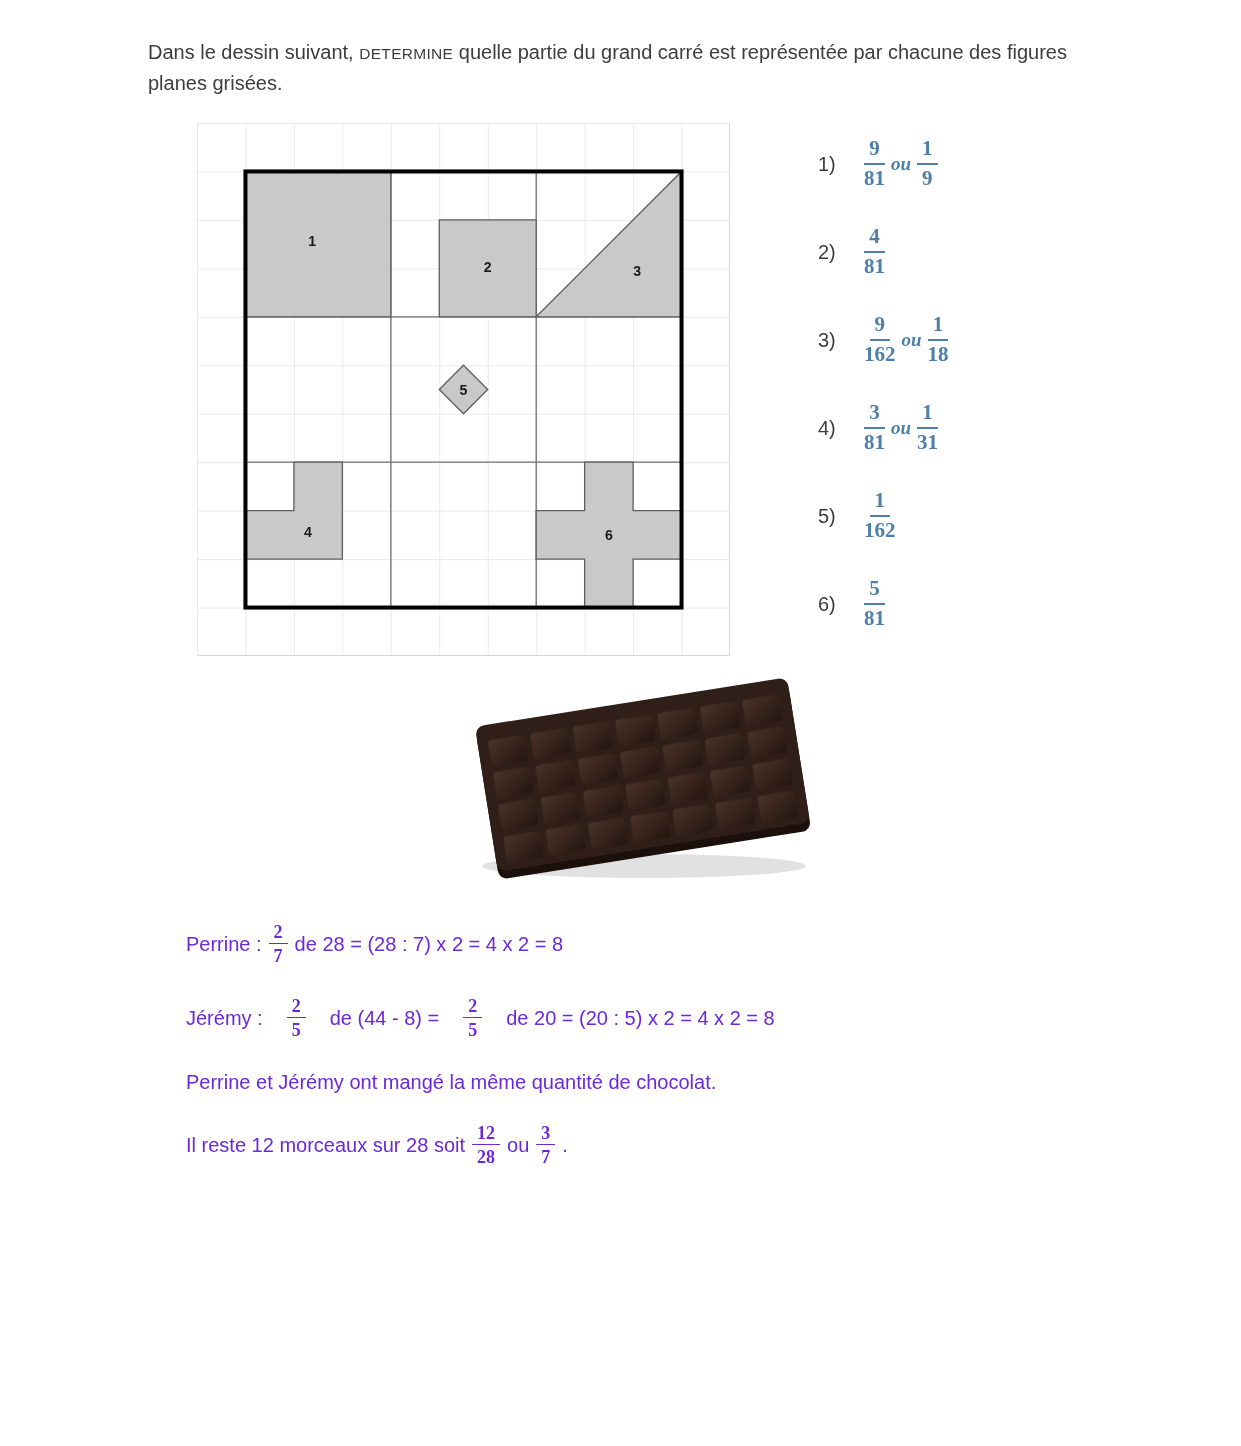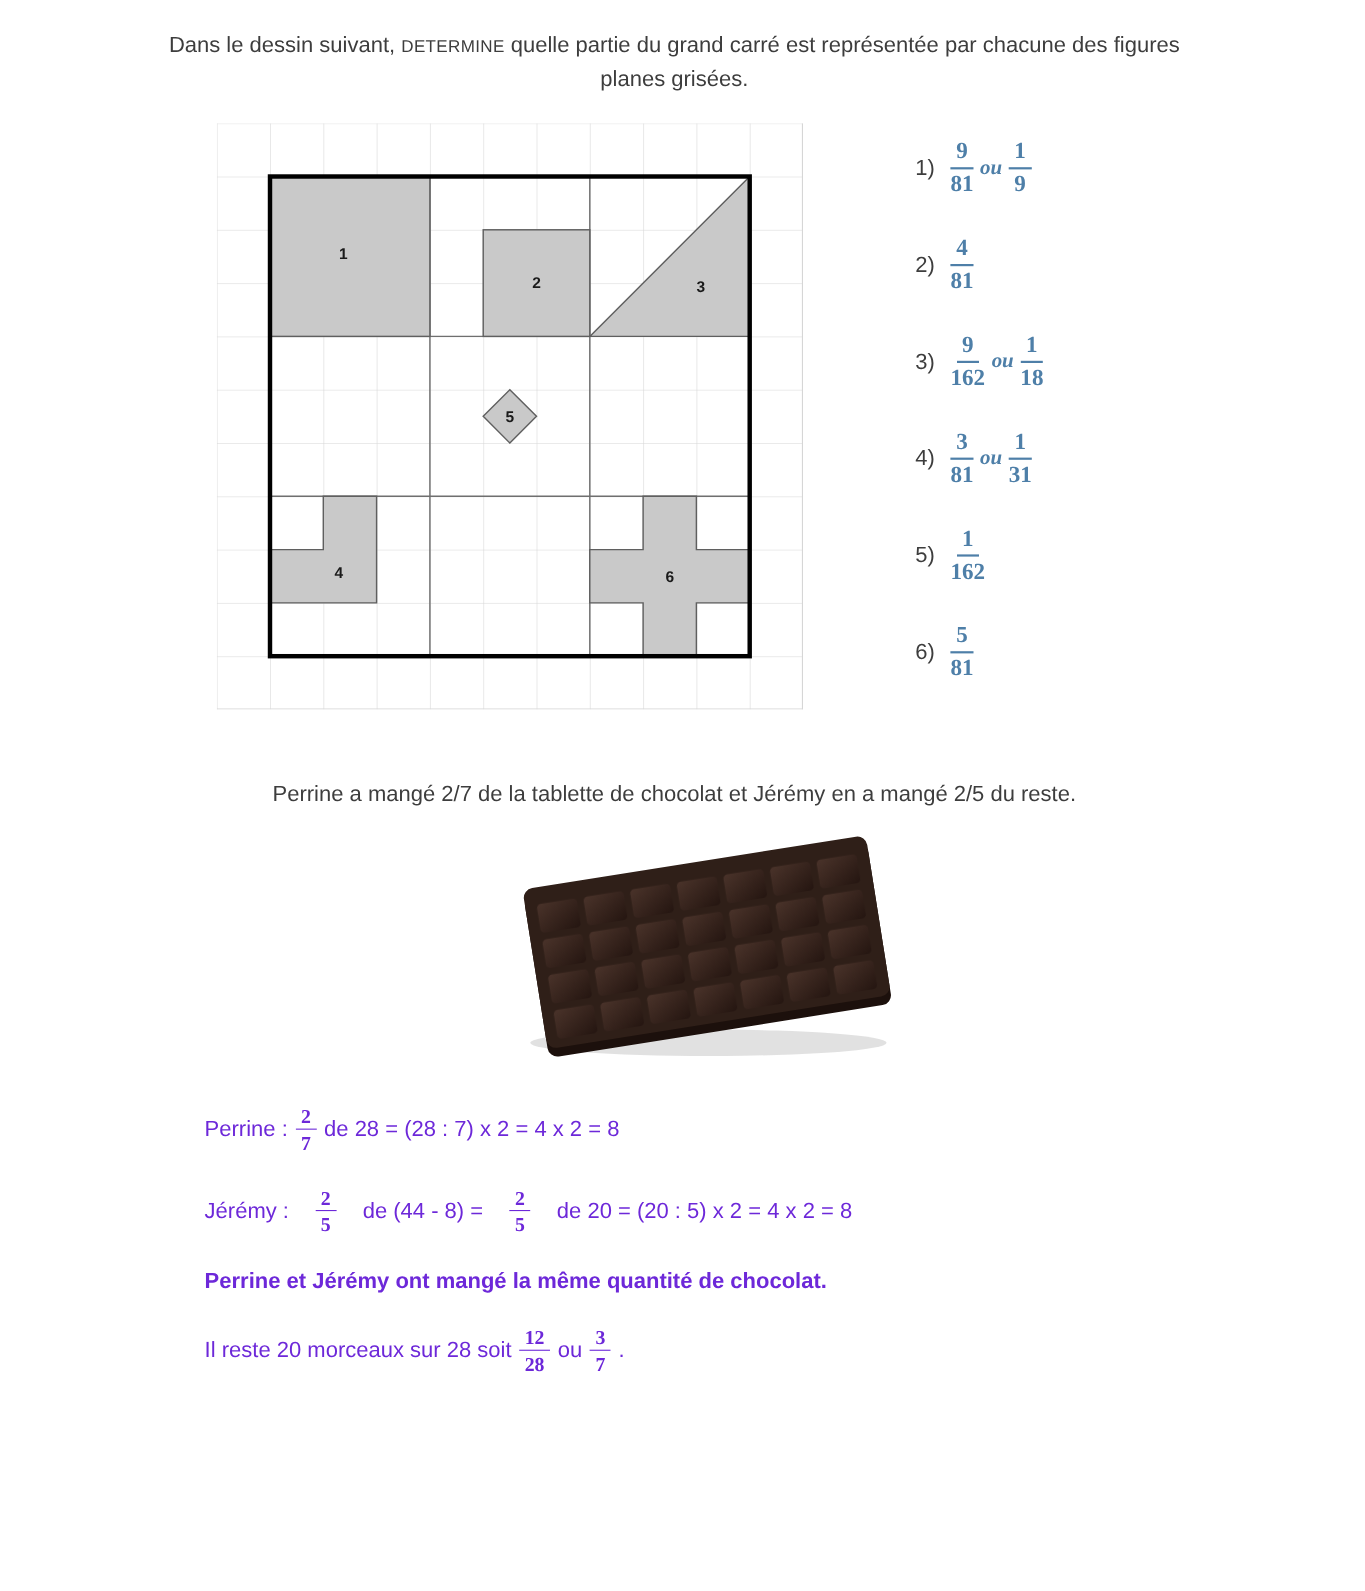--- a/index.html
+++ b/index.html
@@ -1,18 +1,18 @@
 <!DOCTYPE html>
 <html><head>
 <meta charset="utf-8">
 <style>
   * { margin:0; padding:0; box-sizing:border-box; }
   html,body { background:#ffffff; }
   body { font-family:"Liberation Sans", sans-serif; color:#3d3d3d; }
-  .page { width:1241px; min-height:1446px; background:#fff; padding:26px 40px 40px 148px; position:relative;text-align:center; }
+  .page { width:1241px; min-height:1446px; background:#fff; padding:37px 40px 40px 148px; position:relative; }
 
   .body-text { font-size:20px; line-height:1.55; color:#3d3d3d; max-width:930px; }
   .kw { font-size:15.5px; letter-spacing:0.3px; }
   .indent { margin-left:38px; }
 
   
   .figure-row { display:flex; align-items:flex-start; gap:88px; margin:24px 0 0 49px; }
   .grid-svg text { font-family:"Liberation Sans", sans-serif; font-weight:700; font-size:14px; fill:#1a1a1a; text-anchor:middle; }
 
   .answers { display:flex; flex-direction:column; gap:22px; padding-top:8px; }
@@ -32,21 +32,21 @@
   .statement { margin-top:62px; }
   .chocolate-wrap { margin:20px 0 0 300px; width:390px; }
   .question { margin-top:40px; }
 
   .blue-line { color:#6d28d9; font-size:20px; display:flex; align-items:center;
                gap:7px; margin-left:38px; flex-wrap:nowrap; }
   .blue-line .frac { color:inherit; font-size:18px; }
   .blue-line .frac .fnum { border-bottom-width:1.5px; padding-bottom:1px; }
   .sol1 { margin-top:18px; min-height:62px; }
   .sol2 { margin-top:12px; min-height:62px;gap:24px; }
-  .concl { margin-top:16px; min-height:34px;font-weight:bold; }
+  .concl { margin-top:16px; min-height:34px; }
   .q2 { margin-top:24px; }
   .sol3 { margin-top:14px; min-height:64px; }
 </style>
 </head>
 <body>
 
 <div class="page">
 
   <p class="body-text"><span>Dans le dessin suivant, </span><span class="kw">DETERMINE</span><span> quelle partie du grand carré est représentée par chacune des figures planes grisées.</span></p>
 
@@ -151,21 +151,20 @@
         <span class="ans-num">6)</span>
         <span class="frac">
             <span class="fnum">5</span>
             <span class="fden">81</span>
           </span>
       </div>
 
     </div>
   </div>
 
-  <p class="body-text statement">Perrine a mangé 2/7 de la tablette de chocolat et Jérémy en a mangé 2/5 du reste.</p>
 
   <div class="chocolate-wrap">
     <svg width="390" height="215" viewBox="0 0 390 215">
       <defs>
         <linearGradient id="pipgrad" x1="0" y1="0" x2="1" y2="1">
           <stop offset="0" stop-color="#4a332a"></stop>
           <stop offset="1" stop-color="#241510"></stop>
         </linearGradient>
         <pattern id="pips" x="-150" y="-64" width="42.9" height="32.5" patternUnits="userSpaceOnUse">
           <rect x="2.5" y="2.5" width="37" height="26.5" rx="4" fill="url(#pipgrad)"></rect>
@@ -203,21 +202,21 @@
       </span>
     <span>de 20 = (20 : 5) x 2 = 4 x 2 = 8</span>
   </div>
 
   <div class="blue-line concl">
     <span>Perrine et Jérémy ont mangé la même quantité de chocolat.</span>
   </div>
 
 
   <div class="blue-line sol3">
-    <span>Il reste 20 morceaux sur 28 soit</span>
+    <span>Il reste 12 morceaux sur 28 soit</span>
     <span class="frac">
         <span class="fnum">12</span>
         <span class="fden">28</span>
       </span>
     <span>ou</span>
     <span class="frac">
         <span class="fnum">3</span>
         <span class="fden">7</span>
       </span>
     <span>.</span>

